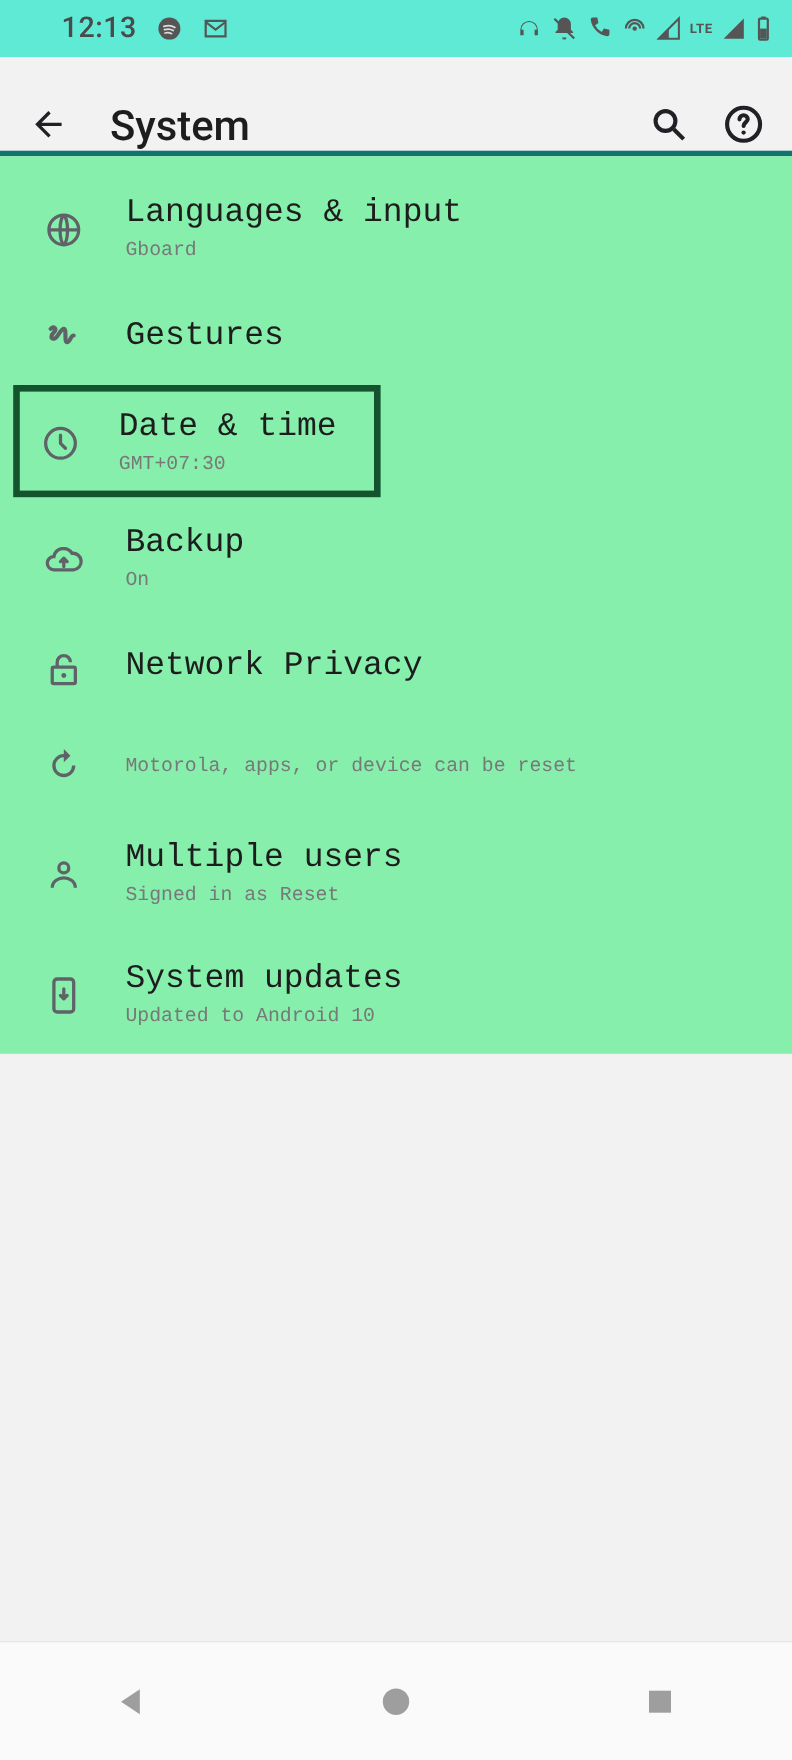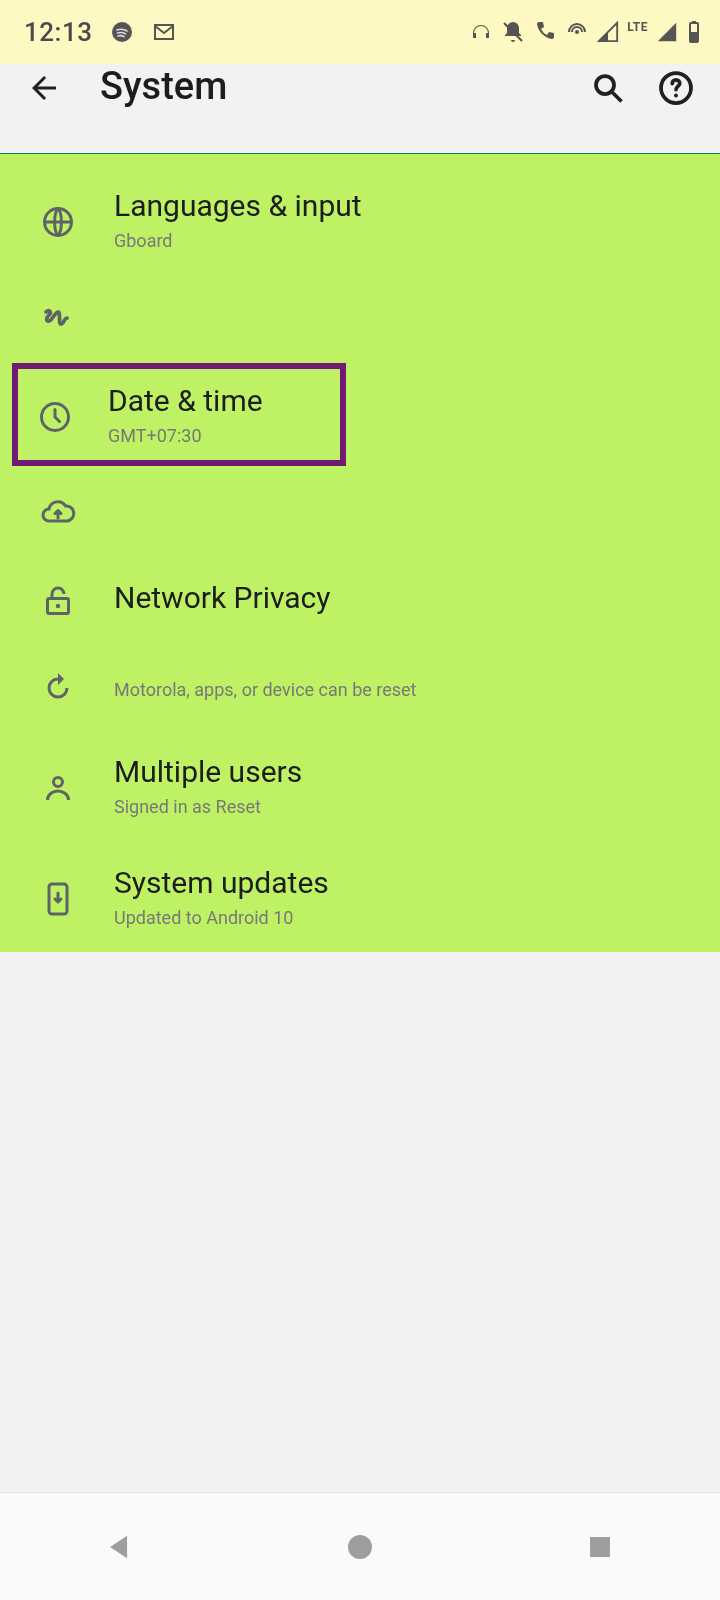--- a/index.html
+++ b/index.html
@@ -6,72 +6,72 @@
   html, body {
     width: 720px;
     height: 1600px;
     font-family: Roboto, "Helvetica Neue", Arial, sans-serif;
     background: #f2f2f2;
     color: #202124;
     overflow: hidden;
   }
   
   .statusbar {
-    height: 64px;
-    background: #fef9c3;
+    height: 52px;
+    background: #5eead4;
     display: flex;
     align-items: center;
     justify-content: space-between;
-    padding: 0 18px 0 24px;
+    padding: 0 18px 0 56px;
     color: #555;
   }
   .statusbar-left { display: flex; align-items: center; gap: 18px; }
-  .statusbar-right { display: flex; align-items: flex-start; gap: 8px; }
+  .statusbar-right { display: flex; align-items: center; gap: 8px; }
   .clock { font-size: 26px; font-weight: 500; color: #4a4a4a; letter-spacing: 0.5px; }
   .sb-icon { width: 24px; height: 24px; display:inline-flex; align-items:center; justify-content:center; }
   .sb-icon svg { width: 100%; height: 100%; fill: #555; }
   .lte-label { font-size: 12px; font-weight: 700; color:#555; letter-spacing:0.5px; }
 
   
   .appbar {
     height: 90px;
     background: #f2f2f2;
     display: flex;
-    align-items: flex-start;
+    align-items: flex-end;
     padding: 0 20px;
-    border-bottom: 1px solid #0f766e;
+    border-bottom: 5px solid #0f766e;
   }
   .back-btn { width: 48px; height:48px; display:flex; align-items:center; justify-content:center; }
   .back-btn svg { width: 36px; height:36px; fill:#202124; }
   .appbar-title { font-size: 38px; font-weight: 500; color:#1d1d1d; margin-left: 32px; flex:1; }
   .appbar-actions { display:flex; align-items:center; gap: 20px; }
   .appbar-icon { width:48px; height:48px; display:flex; align-items:center; justify-content:center; }
   .appbar-icon svg { width:36px; height:36px; fill:#202124; stroke:#202124; }
 
   
-  .content { padding-top: 10px; background:#bef264; }
+  .content { padding-top: 10px; background:#86efac;font-family:Liberation Mono, monospace; }
   .setting-row {
     display:flex;
     align-items:center;
     padding: 24px 20px 24px 20px;
   }
   .setting-icon {
     width: 76px;
     display:flex;
     justify-content:center;
     align-items:flex-start;
     padding-top:4px;
   }
   .setting-icon svg { width:36px; height:36px; fill:#5f6368; }
   .setting-text { flex:1; padding-left: 18px; }
   .setting-title { font-size: 30px; color:#1d1d1d; line-height:1.2; }
   .setting-sub { font-size: 18px; color:#787878; margin-top:6px; }
 
   .highlight-box {
-    border: 6px solid #701a75;
+    border: 6px solid #14532d;
     margin-left: 12px;
     margin-right: 374px; 
     padding: 14px 0 14px 2px;
   }
   .highlight-box .setting-icon { width: 70px; }
 
   
   .navbar {
     position: absolute;
     bottom: 0;
@@ -189,20 +189,23 @@
       <div class="setting-sub">Gboard</div>
     </div>
   </div>
 
   <div class="setting-row">
     <div class="setting-icon">
         <svg viewBox="0 0 24 24">
           <path d="M4 6c2-2 4 0 2 2s-2 4 0 4 4-6 6-6 0 8 2 8 2-4 4-4" fill="none" stroke="#5f6368" stroke-width="2.5" stroke-linecap="round"></path>
         </svg>
       </div>
+    <div class="setting-text">
+      <div class="setting-title">Gestures</div>
+    </div>
   </div>
 
   <div class="highlight-box">
     <div class="setting-row" style="padding:0 0 0 0;">
       <div class="setting-icon">
           <svg viewBox="0 0 24 24">
             <circle cx="12" cy="12" r="9" fill="none" stroke="#5f6368" stroke-width="2"></circle>
             <path d="M12 7v5l3 3" fill="none" stroke="#5f6368" stroke-width="2" stroke-linecap="round"></path>
           </svg>
         </div>
@@ -213,20 +216,24 @@
     </div>
   </div>
 
   <div class="setting-row">
     <div class="setting-icon">
         <svg viewBox="0 0 24 24">
           <path d="M6 18a4 4 0 010-8 6 6 0 0111-2 5 5 0 011 10H6z" fill="none" stroke="#5f6368" stroke-width="2"></path>
           <path d="M12 16v-5m0 0l-2 2m2-2l2 2" fill="none" stroke="#5f6368" stroke-width="2" stroke-linecap="round"></path>
         </svg>
       </div>
+    <div class="setting-text">
+      <div class="setting-title">Backup</div>
+      <div class="setting-sub">On</div>
+    </div>
   </div>
 
   <div class="setting-row">
     <div class="setting-icon">
         <svg viewBox="0 0 24 24">
           <rect x="5" y="11" width="14" height="10" rx="1" fill="none" stroke="#5f6368" stroke-width="2"></rect>
           <path d="M8 11V8a4 4 0 018 0" fill="none" stroke="#5f6368" stroke-width="2"></path>
           <circle cx="12" cy="16" r="1.5" fill="#5f6368"></circle>
         </svg>
       </div>

